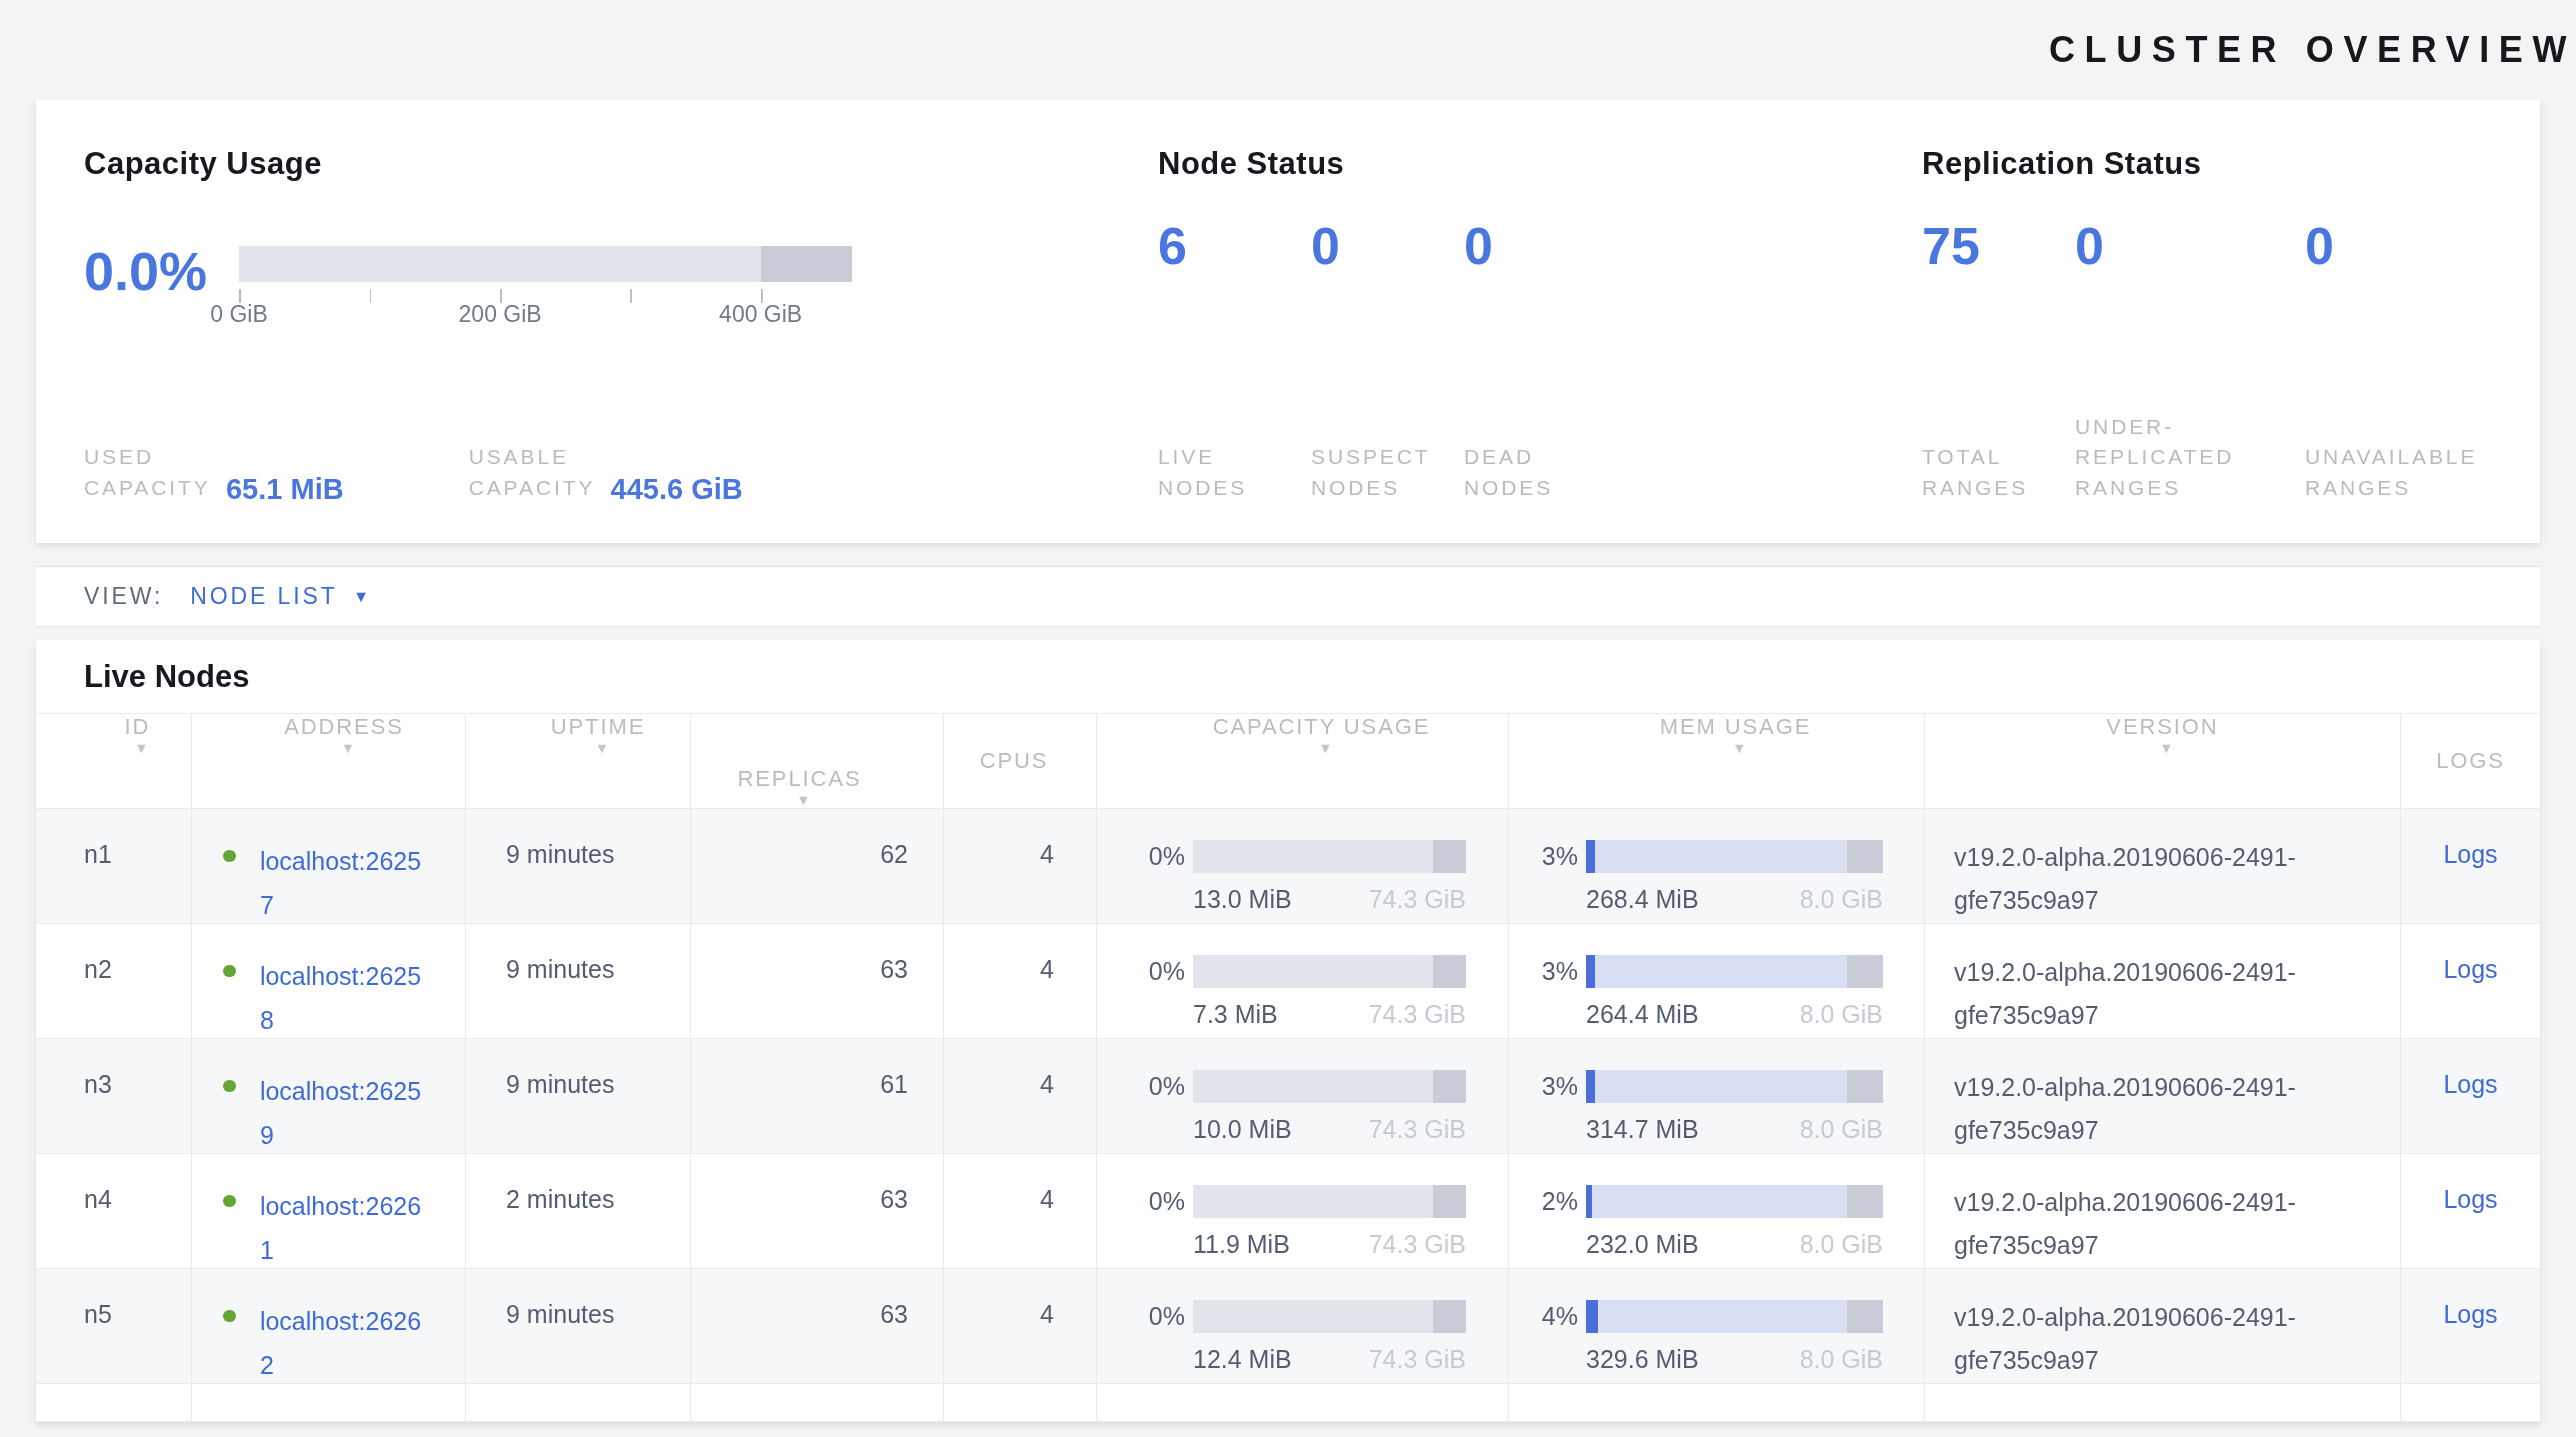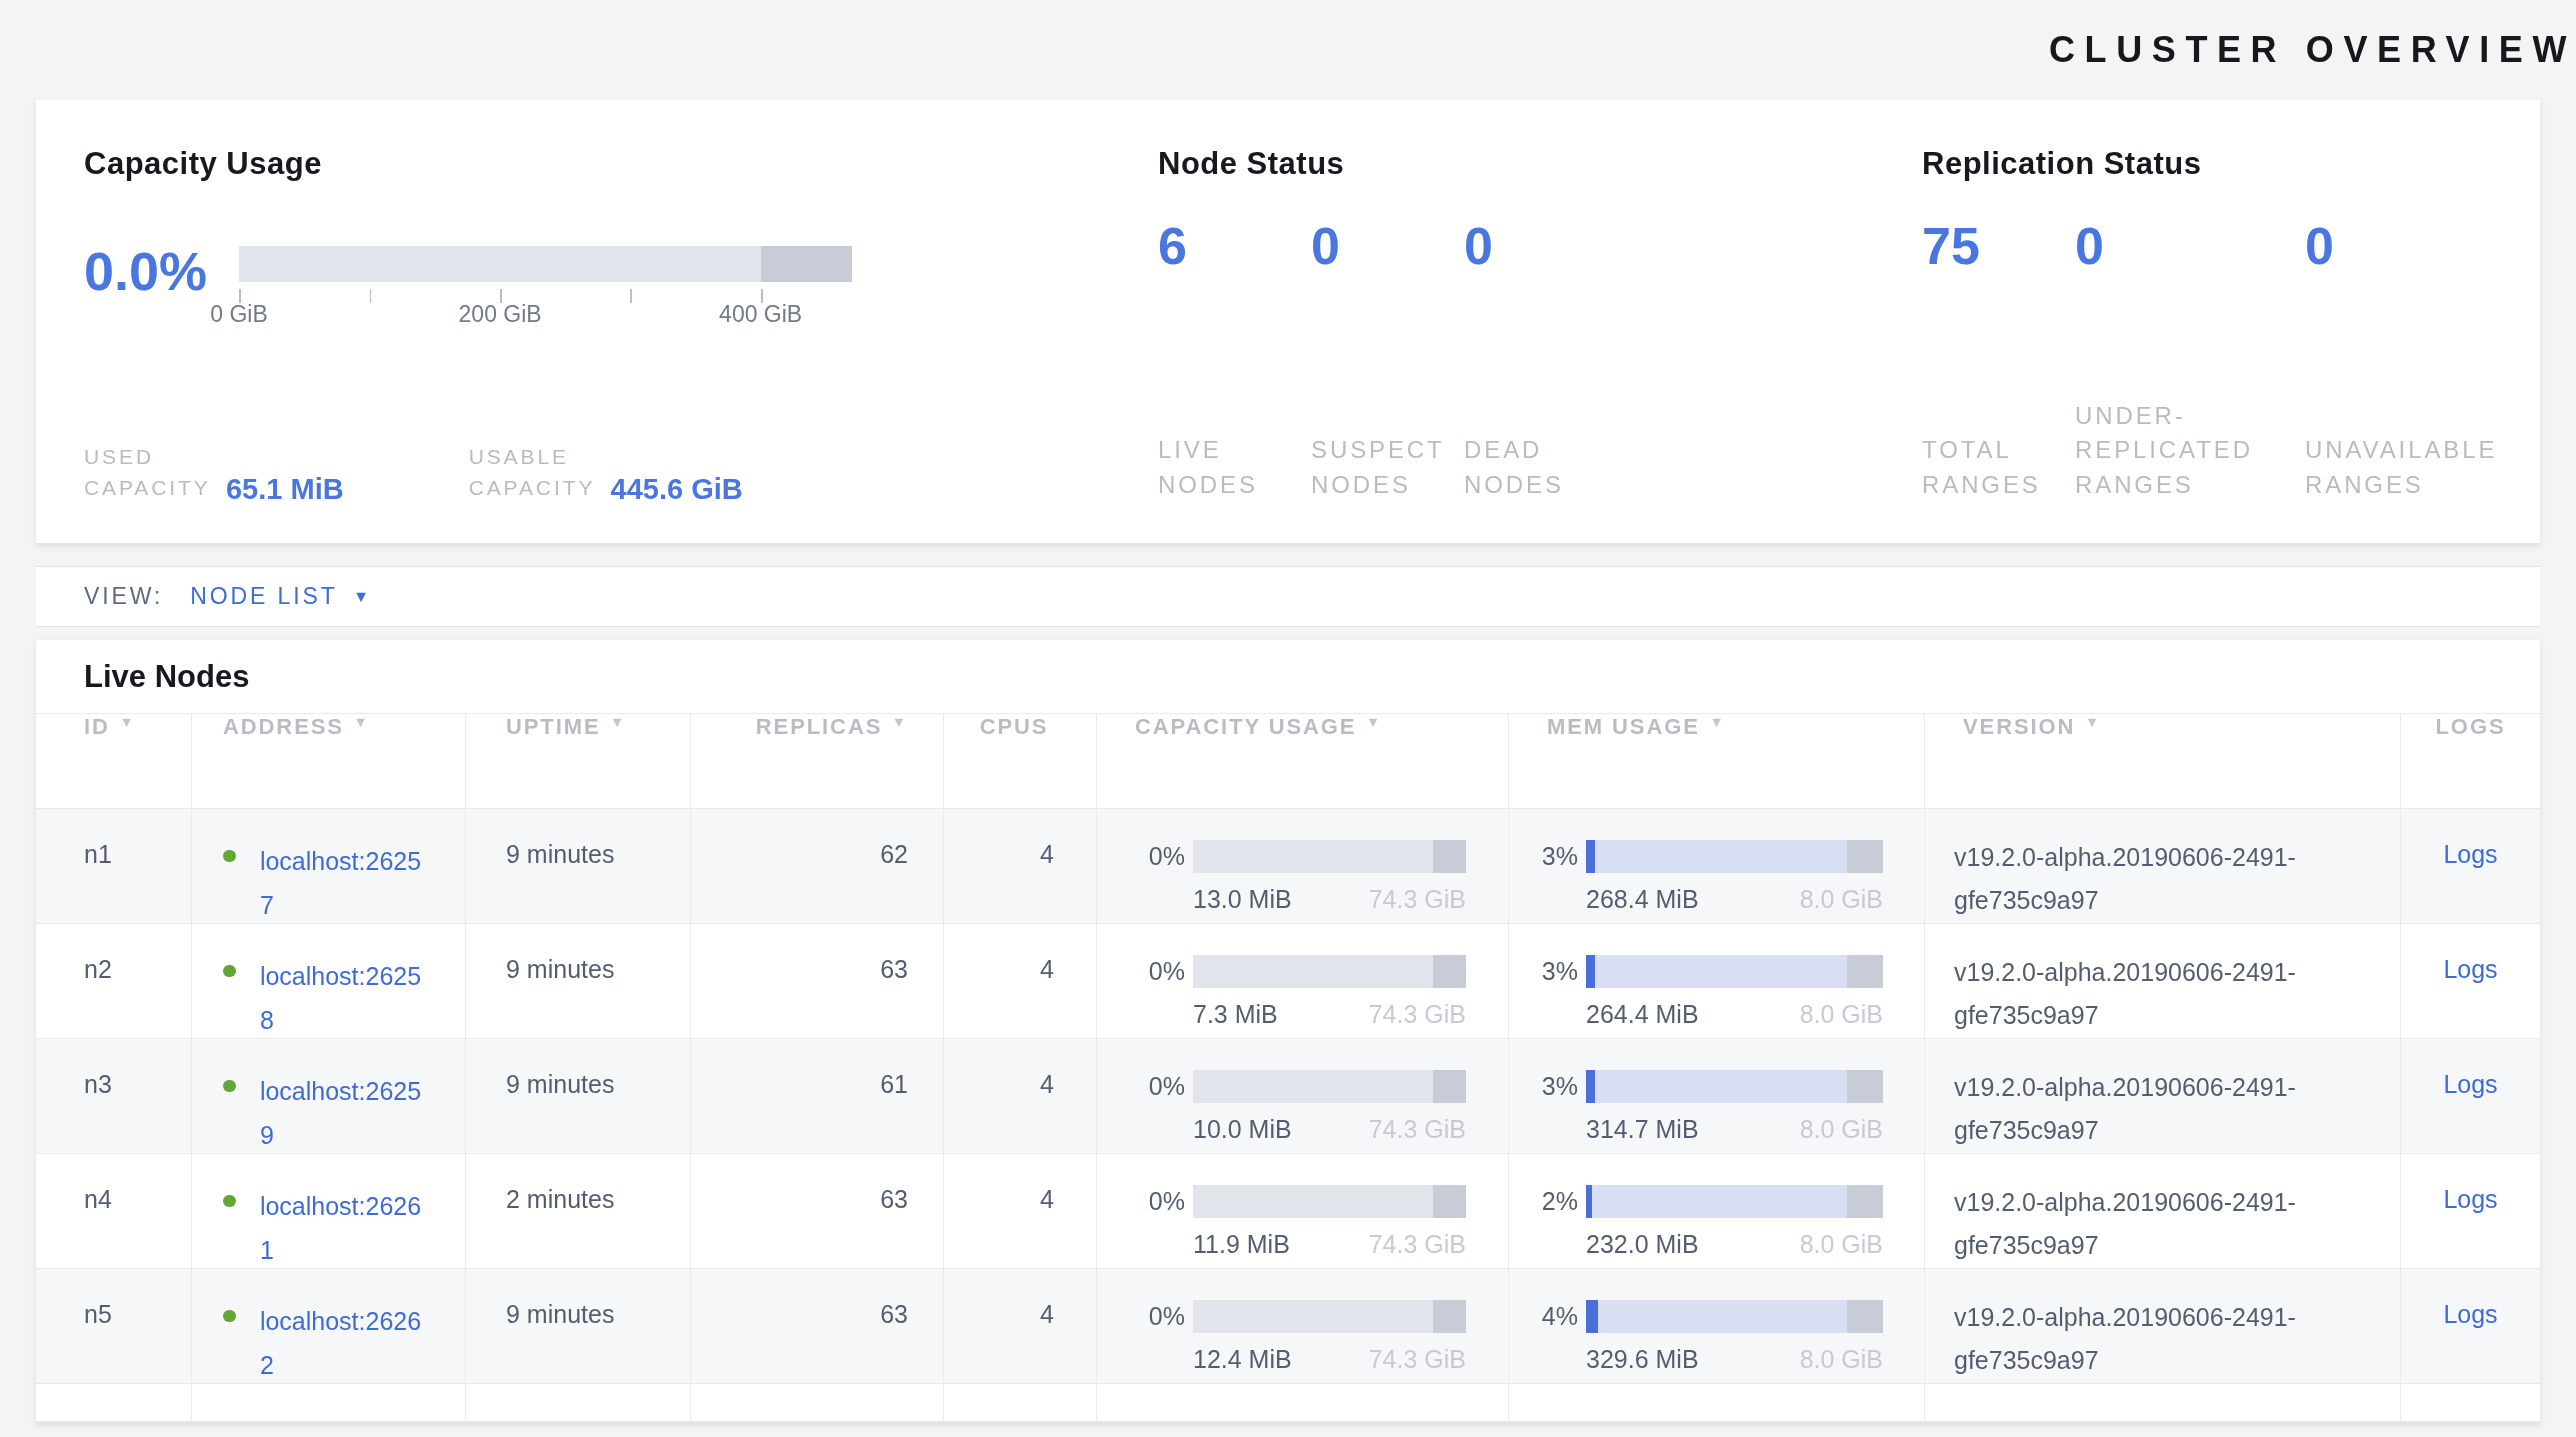--- a/index.html
+++ b/index.html
@@ -34,39 +34,39 @@
 
   .stat-row{display:flex; margin-top:auto;}
   .cap-stats{gap:125px;}
   .stat-pair{display:flex; align-items:flex-end;}
   .stat-label{font-size:21px; letter-spacing:2.9px; line-height:1.45; color:var(--label-gray); white-space:pre-line;}
   .stat-value{font-size:29px; font-weight:700; color:var(--blue); margin-left:15.3px; position:relative; top:2.9px; white-space:nowrap;}
 
   .big-stats{margin-top:38px; display:flex; flex:1;}
   .big-stat{display:flex; flex-direction:column; height:100%;}
   .big-num{font-size:52px; font-weight:700; color:var(--blue); line-height:1;}
-  .big-label{margin-top:auto; font-size:24px; letter-spacing:2.9px; line-height:1.45; color:var(--label-gray); white-space:pre-line;}
+  .big-label{margin-top:auto; font-size:21px; letter-spacing:2.9px; line-height:1.45; color:var(--label-gray); white-space:pre-line;}
   .w160{flex:0 0 153px;} .w240{flex:0 0 230px;} .wrest{flex:1;}
 
   
   .view-bar{margin-top:23px; height:61px; border-top:1px solid #e2e3e6; border-bottom:1px solid #e2e3e6;
     box-shadow:none; display:flex; align-items:center; padding-left:48px;}
   .view-label{font-size:23px; letter-spacing:2.9px; color:#5f6a7c;}
   .view-select{display:flex; align-items:center; margin-left:27px; cursor:pointer;}
   .view-value{font-size:23px; letter-spacing:2.9px; color:var(--link);}
   .view-caret{font-size:16.3px; color:var(--link); margin-left:15.3px;}
 
   
   .live-card{margin-top:13.4px; height:782px; overflow:hidden; display:flex; flex-direction:column;}
   .live-title{height:81px; display:flex; align-items:center; padding-left:48px;
     font-size:31px; font-weight:700; color:#17191e;}
 
   .table{display:flex; flex-direction:column;}
   .thead{display:flex; height:96px; border-top:1px solid var(--border); border-bottom:1px solid var(--border); background:#fff;}
-  .th{display:flex; align-items:flex-start; font-size:22px; font-weight:700; letter-spacing:1.9px; color:#b9bdc3;}
+  .th{display:flex; align-items:center; font-size:22px; font-weight:400; letter-spacing:1.9px; color:#b9bdc3;flex-direction:column;}
   .th,.td{border-right:1px solid var(--border);}
   .th:last-child,.td:last-child{border-right:none;}
   .sort{font-size:14.4px; color:#c3c6cc; margin-left:9.6px;}
 
   .col-id{flex:0 0 156px; padding-left:48px;}
   .col-address{flex:0 0 274px; padding-left:31px;}
   .col-uptime{flex:0 0 225px; padding-left:40px;}
   .col-replicas{flex:0 0 253px; padding-right:35px; justify-content:flex-end; text-align:right;}
   .col-cpus{flex:0 0 153px; padding-right:42px; justify-content:flex-end; text-align:right;}
   .th.col-cpus{justify-content:center; padding-right:12px;}

